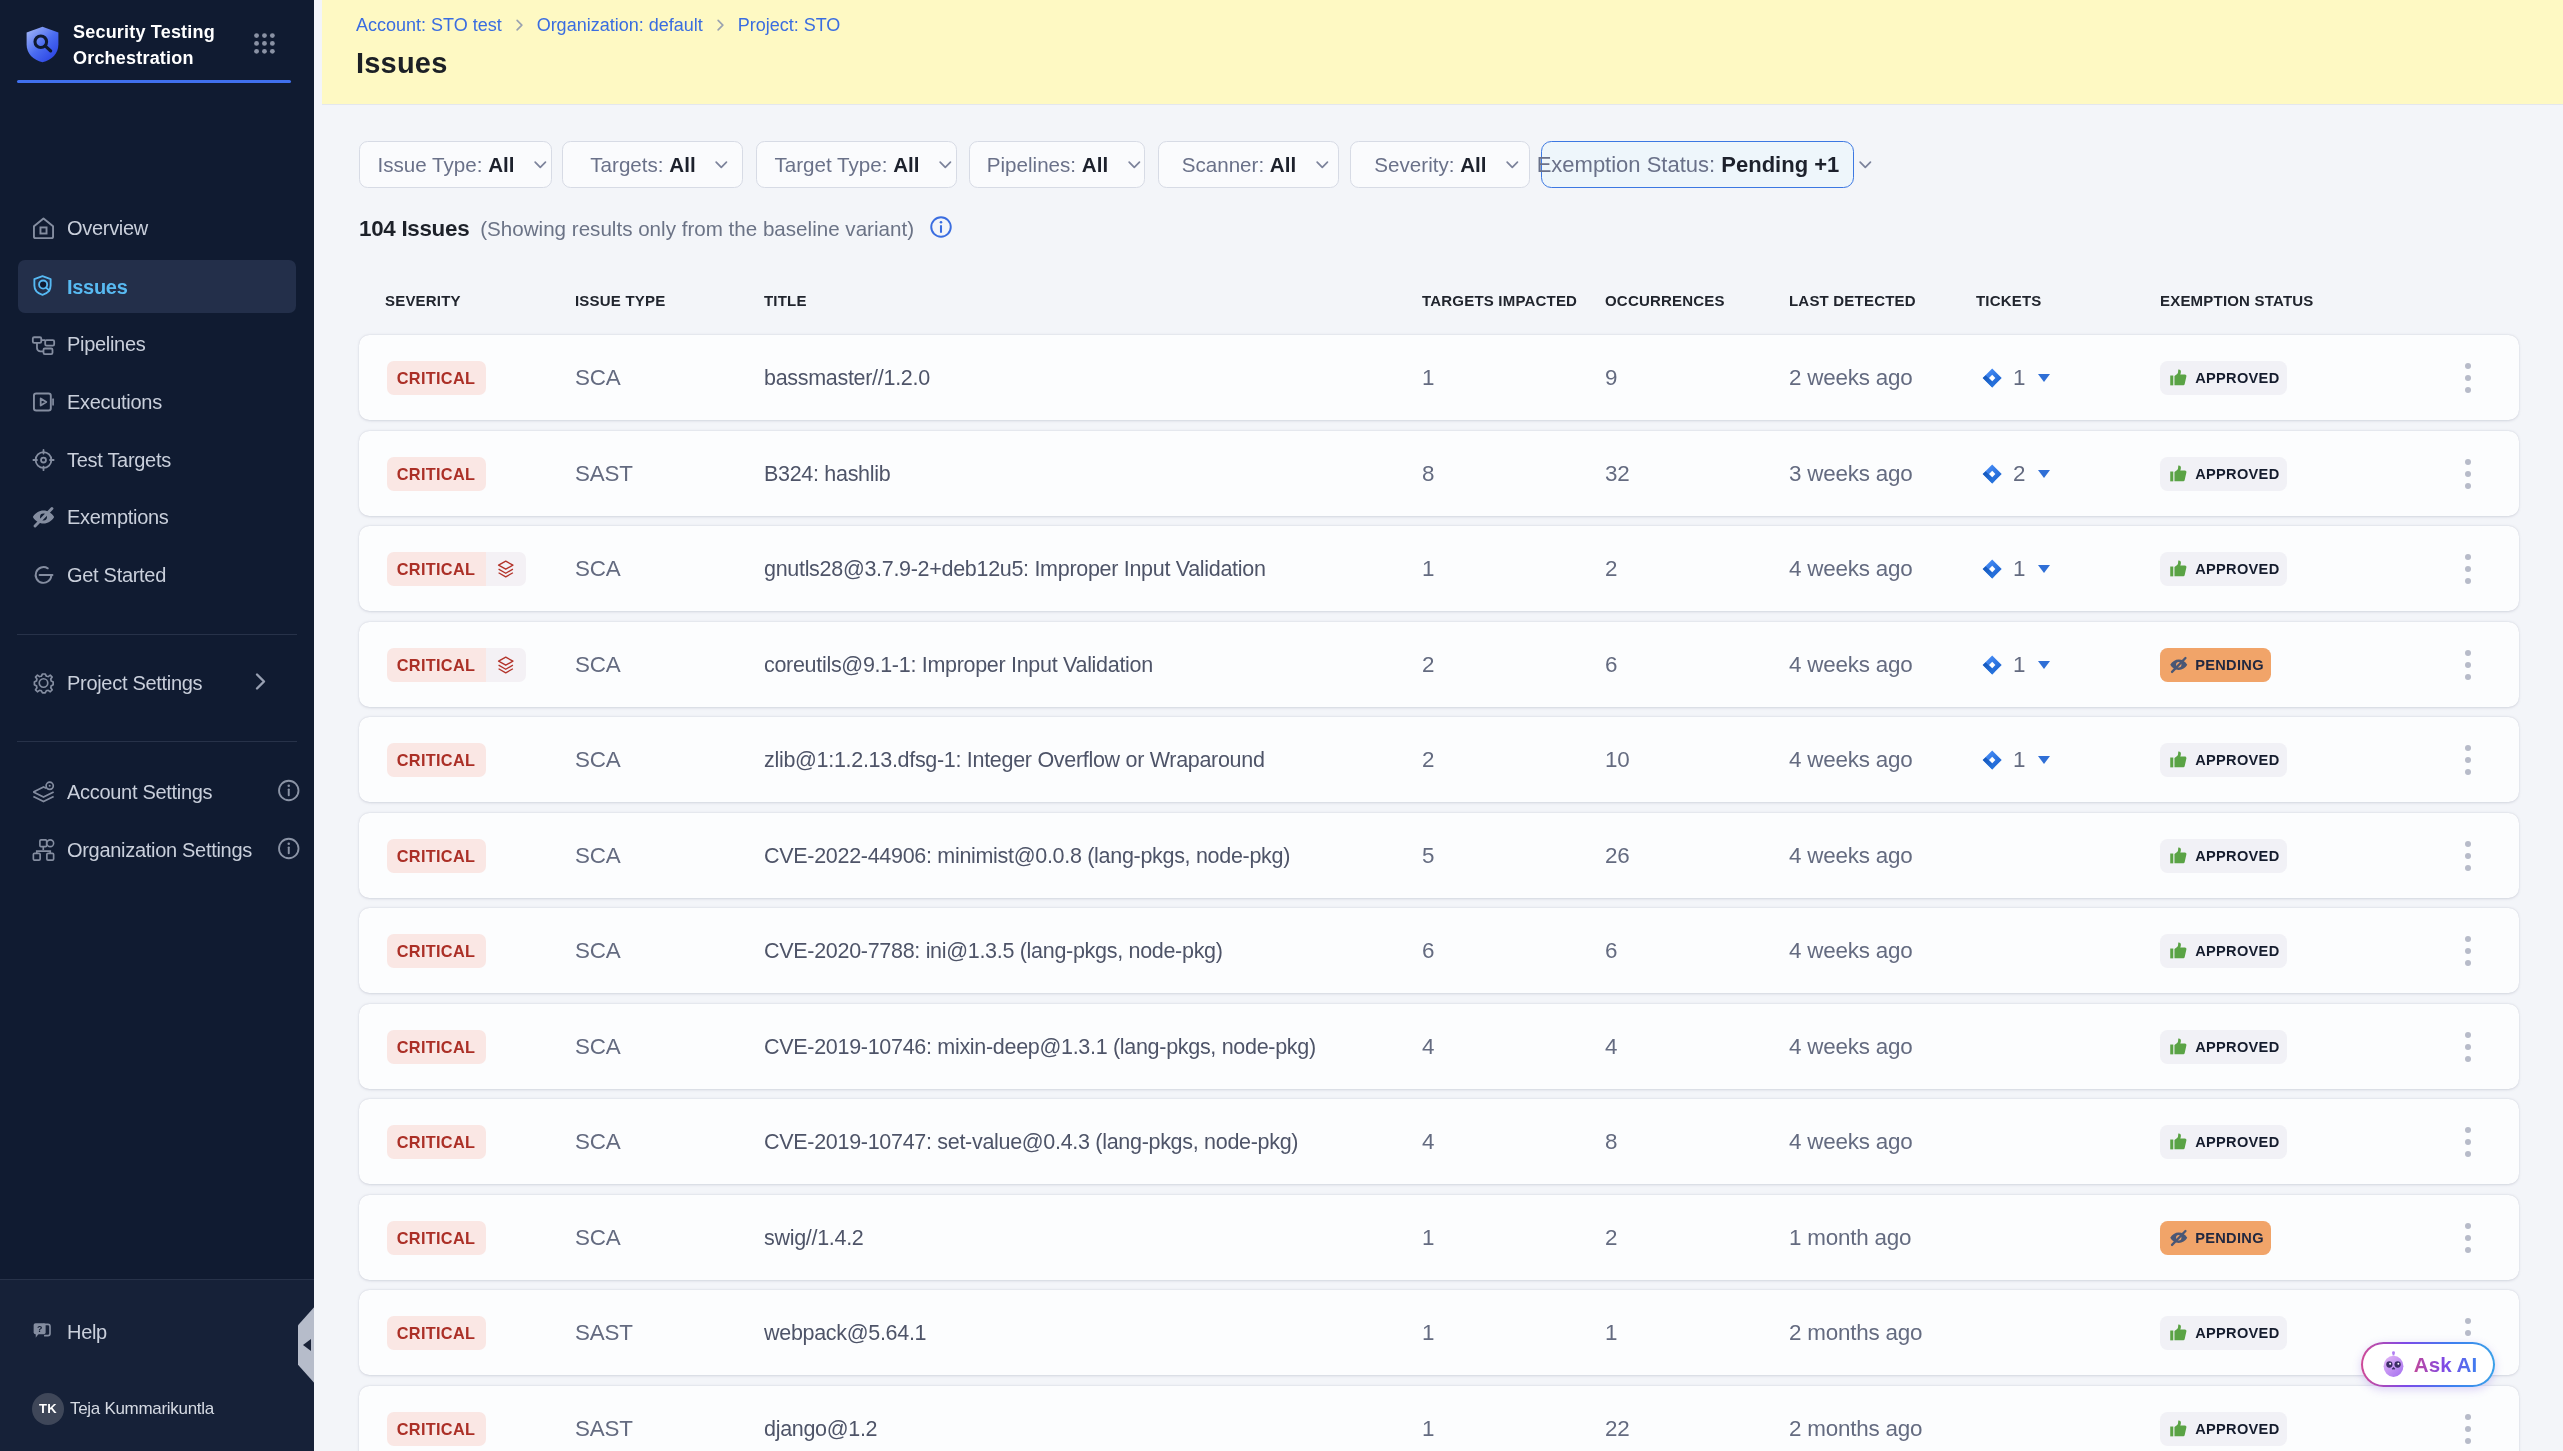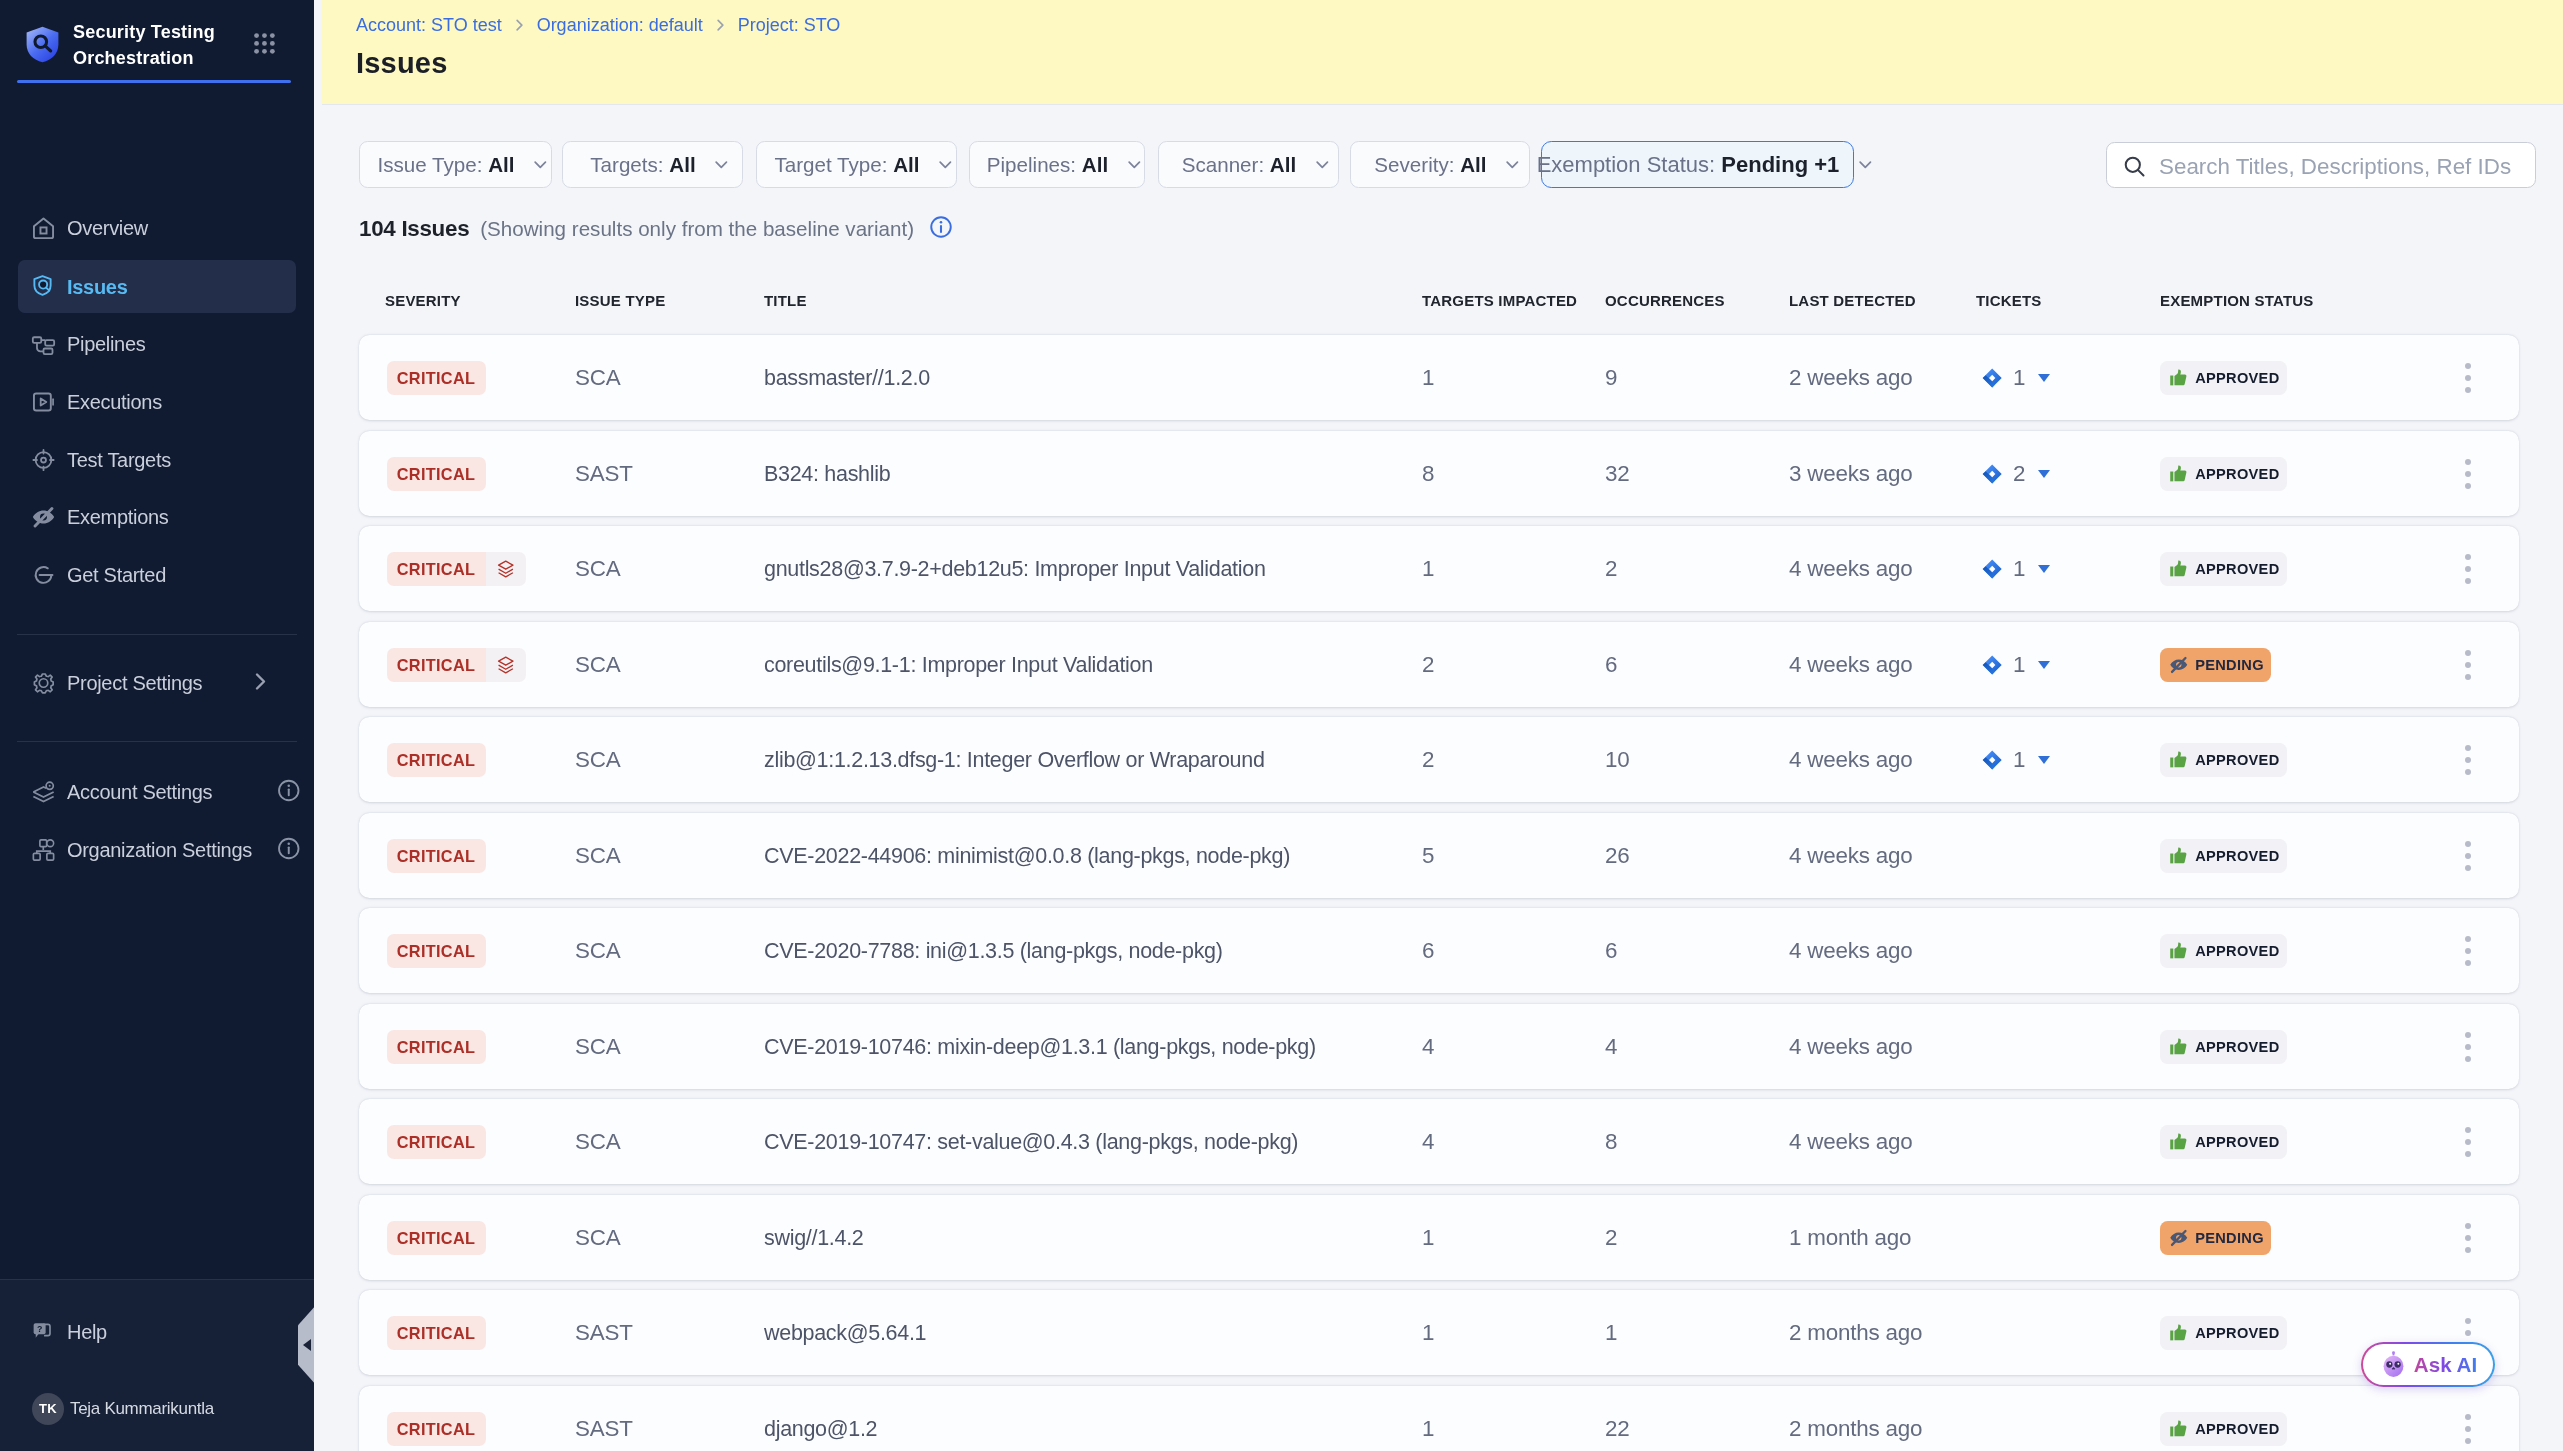--- a/index.html
+++ b/index.html
@@ -246,27 +246,20 @@
           <path d="M6 9.5l6 6 6-6" stroke="#7c839b" stroke-width="2" stroke-linecap="round" stroke-linejoin="round"></path>
         </svg></span>
     </div>
   <div class="pill ex" style="left:1227px;width:313px">
       <span class="pl">Exemption Status:</span>
       <span class="pv">&nbsp;Pending +1</span>
       <span class="pc"><svg width="20.6" height="20.6" viewBox="0 0 24 24" fill="none" style="">
           <path d="M6 9.5l6 6 6-6" stroke="#7c839b" stroke-width="2" stroke-linecap="round" stroke-linejoin="round"></path>
         </svg></span>
     </div>
-  <div class="search">
-      <span class="ic"><svg width="27" height="27" viewBox="0 0 24 24" fill="none" style="">
-<circle cx="10.5" cy="10.5" r="6.3" stroke="#363c49" stroke-width="1.8"></circle>
-<line x1="15.2" y1="15.2" x2="20" y2="20" stroke="#363c49" stroke-width="1.8" stroke-linecap="round"></line>
-</svg></span>
-      <span class="ph">Search Titles, Descriptions, Ref IDs</span>
-    </div>
   <div class="counts"><b>104 Issues</b> (Showing results only from the baseline variant) <span class="ic"><svg width="26" height="26" viewBox="0 0 24 24" fill="none" style="">
 <circle cx="12" cy="12" r="9" stroke="#3a6de0" stroke-width="1.8"></circle>
 <line x1="12" y1="11" x2="12" y2="16.5" stroke="#3a6de0" stroke-width="1.9" stroke-linecap="round"></line>
 <circle cx="12" cy="7.6" r="1.2" fill="#3a6de0"></circle>
 </svg></span></div>
   <div class="thead" style="left:71px">SEVERITY</div>
   <div class="thead" style="left:261px">ISSUE TYPE</div>
   <div class="thead" style="left:450px">TITLE</div>
   <div class="thead" style="left:1108px">TARGETS IMPACTED</div>
   <div class="thead" style="left:1291px">OCCURRENCES</div>

